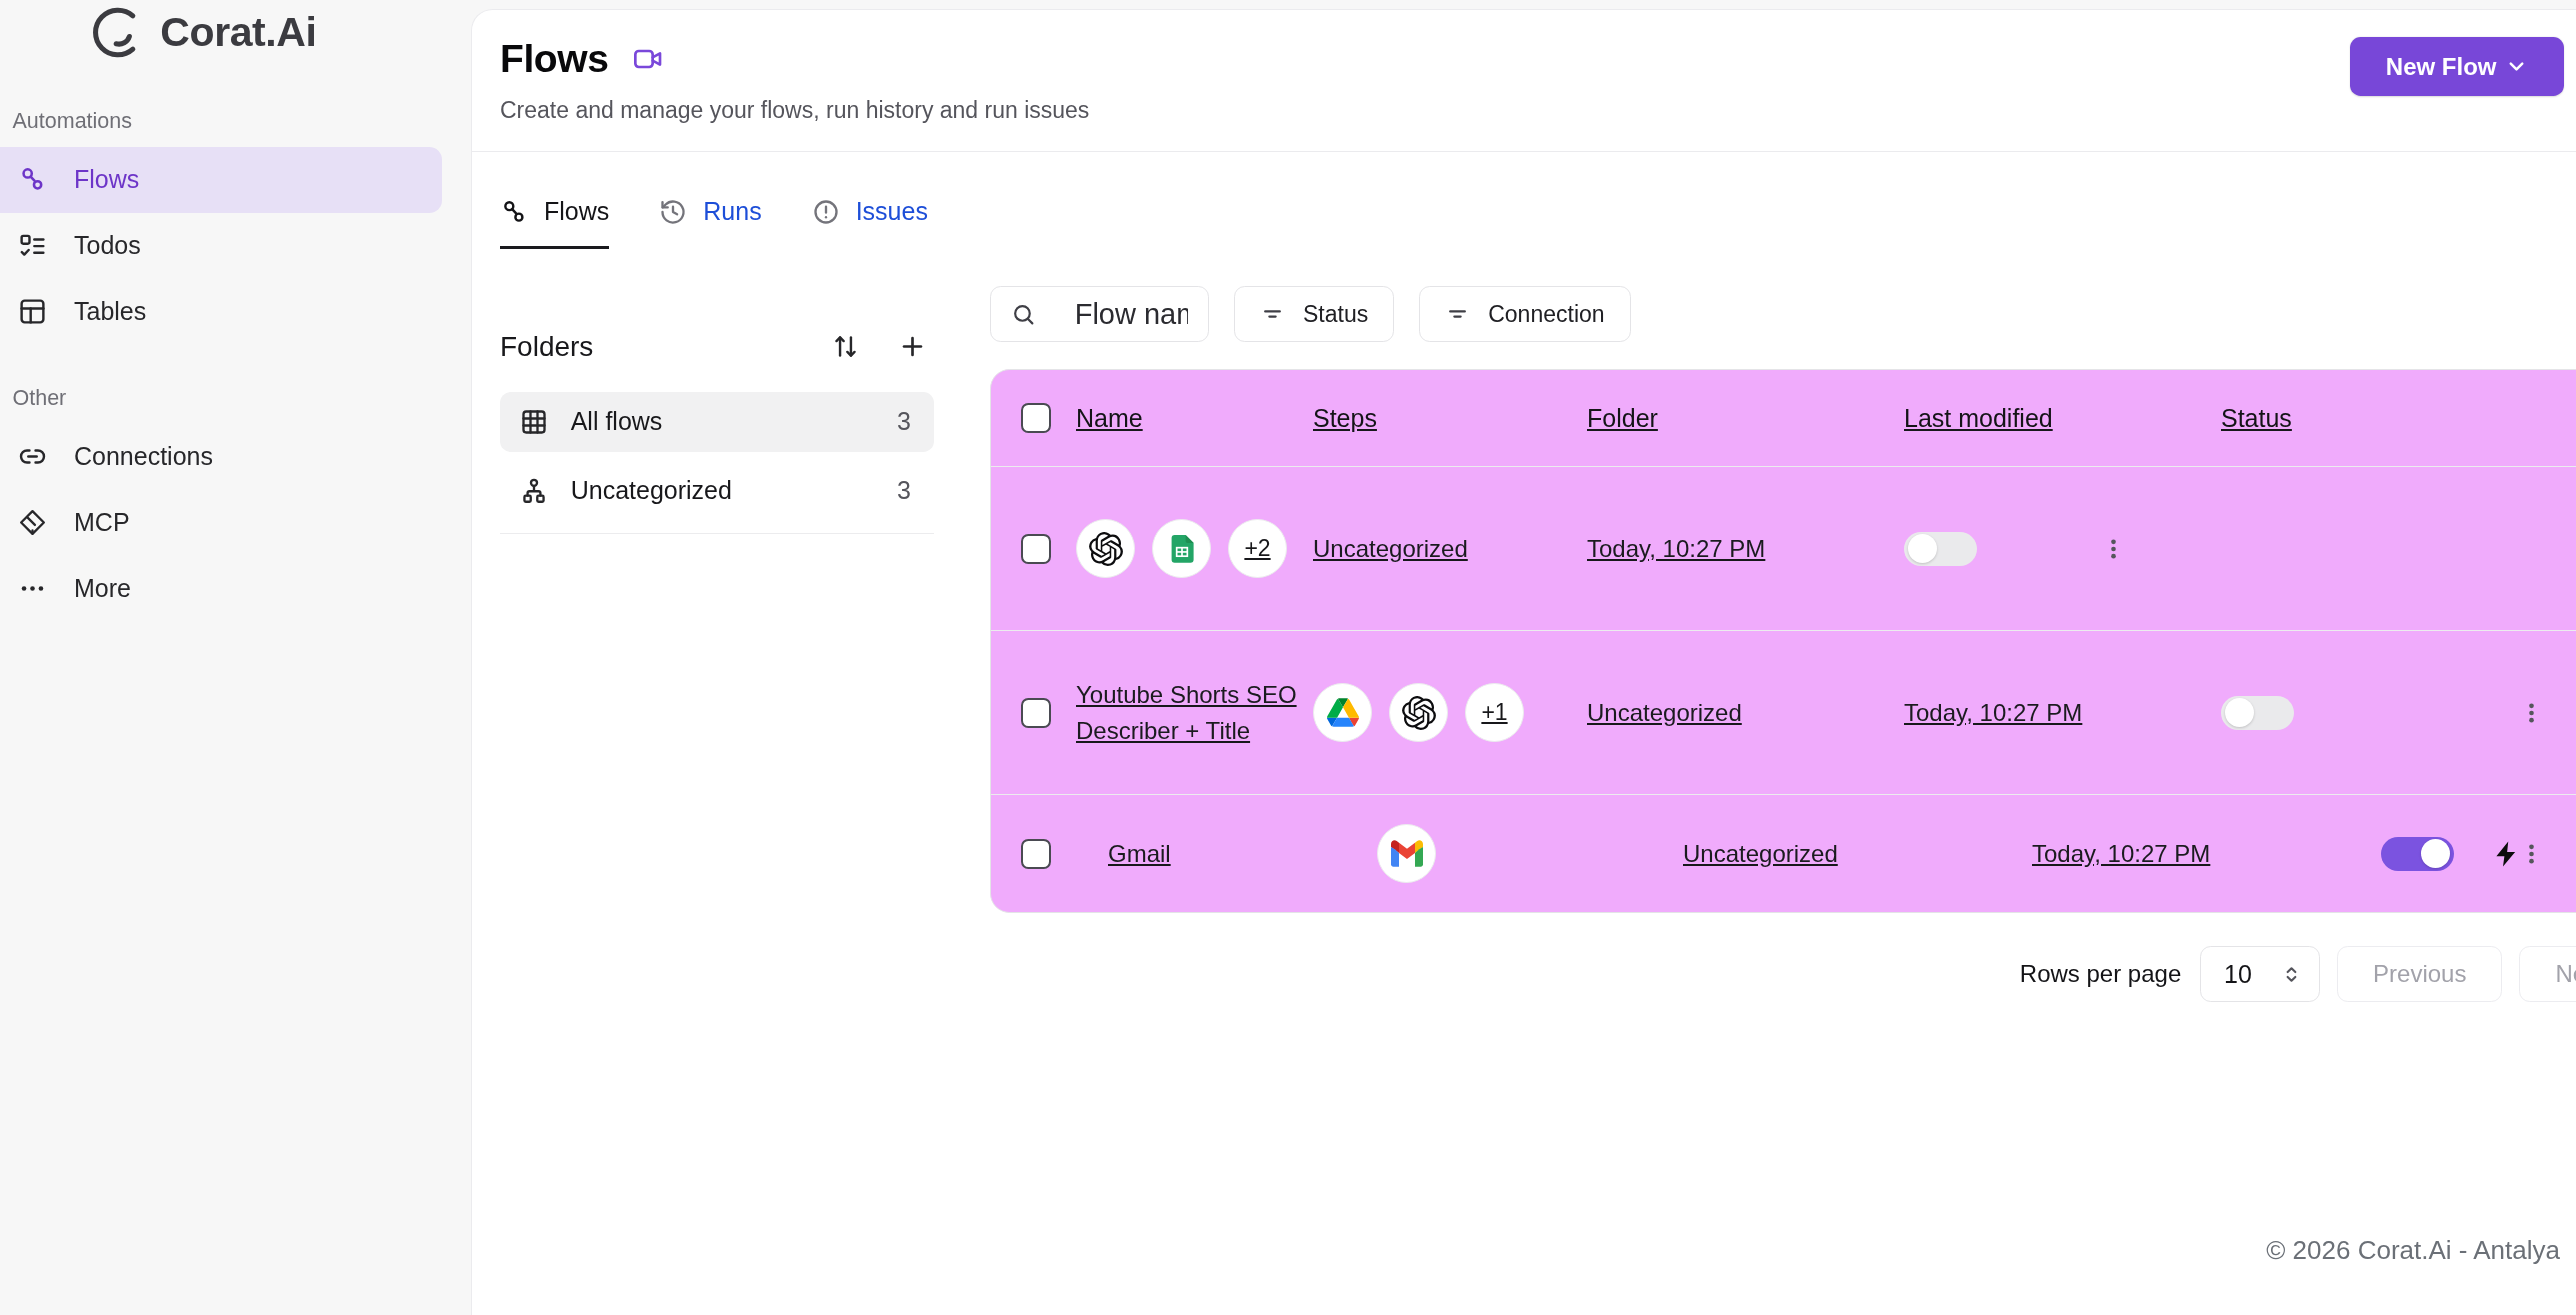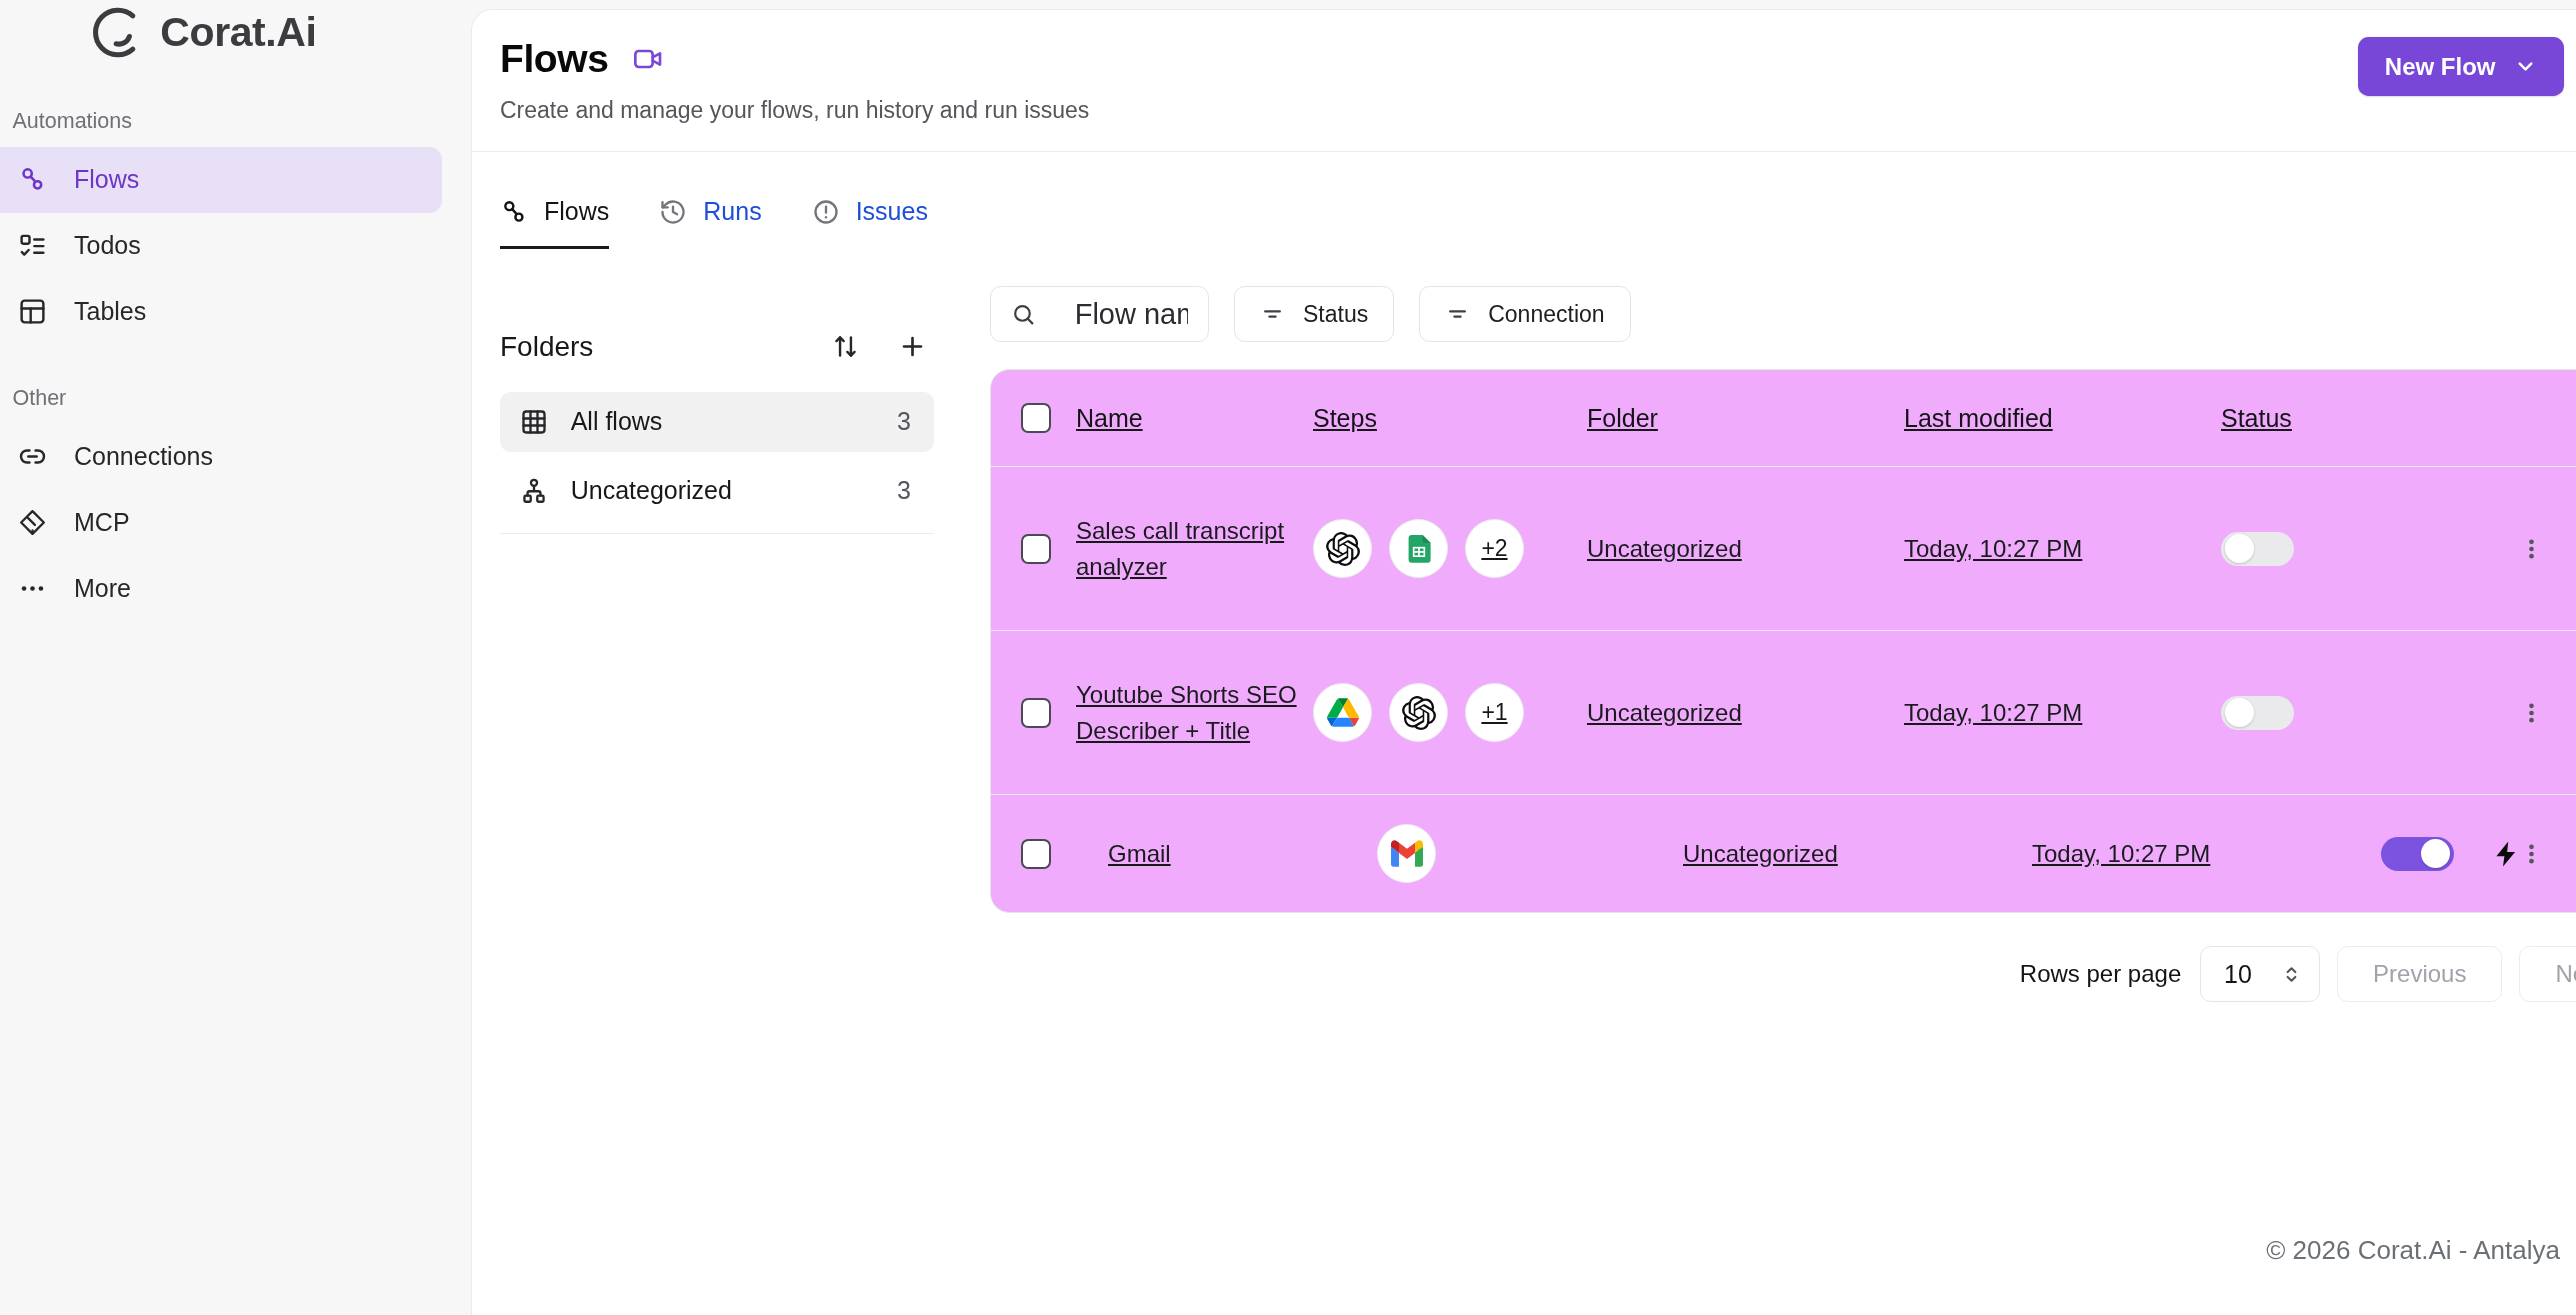--- a/index.html
+++ b/index.html
@@ -24,21 +24,21 @@
   .nav-item.active svg { stroke:#6d35c8; }
 
   
   .main-card { position:absolute; left:471px; top:9px; right:0; bottom:0; background:#ffffff; border:0.9px solid #ebebee; border-right:none; border-bottom:none; border-radius:21.5px 0 0 0; }
 
   .page-header { position:relative; padding:27px 29px 27px 28px; border-bottom:0.9px solid #ebebee; }
   .title-row { display:flex; align-items:center; gap:23px; }
   .page-title { font-size:39px; font-weight:700; color:#09090b; letter-spacing:-0.4px; }
   .video-icon svg { width:32px; height:32px; stroke:#7a48da; display:block; }
   .page-subtitle { margin-top:16px; font-size:23px; color:#55555c; }
-  .new-flow-btn { position:absolute; top:27px; right:12.5px; height:59px; padding:0 27px; display:flex; align-items:center; gap:18px;
+  .new-flow-btn { position:absolute; top:27px; right:12.5px; height:59px; padding:0 36px; display:flex; align-items:center; gap:8px;
     background:#7847d8; color:#fff; font-size:24px; font-weight:600; border:none; border-radius:10.7px; cursor:pointer; box-shadow:0 0.9px 1.8px rgba(0,0,0,.15); }
   .new-flow-btn svg { width:23px; height:23px; stroke:#fff; }
 
   .content { display:flex; padding-left:28px; }
   .left-col { width:434px; flex:none; }
   .right-col { flex:1; margin-left:56px; margin-right:14.3px; }
 
   
   .tabs { display:flex; gap:50px; margin-top:45px; }
   .tab { display:inline-flex; align-items:center; gap:16px; padding-bottom:19.7px; font-size:25px; color:#1d4ed8; cursor:pointer; border-bottom:3.6px solid transparent; }
@@ -396,21 +396,20 @@
             <div>Steps</div>
             <div>Folder</div>
             <div>Last modified</div>
             <div>Status</div>
           </div>
 
           <div class="t-row t-body-row row-tall">
             <div class="cell-check">
                 <div class="checkbox"></div>
               </div>
-            <div class="cell-name">Sales call transcript analyzer</div>
             <div class="steps-cell">
               <span class="step-circle">
                   <svg width="34" height="34" viewBox="0 0 24 24">
                     <use href="#i-openai"></use>
                   </svg>
                 </span>
               <span class="step-circle">
                   <svg width="32" height="32" viewBox="0 0 24 24">
                     <use href="#i-gsheets"></use>
                   </svg>

